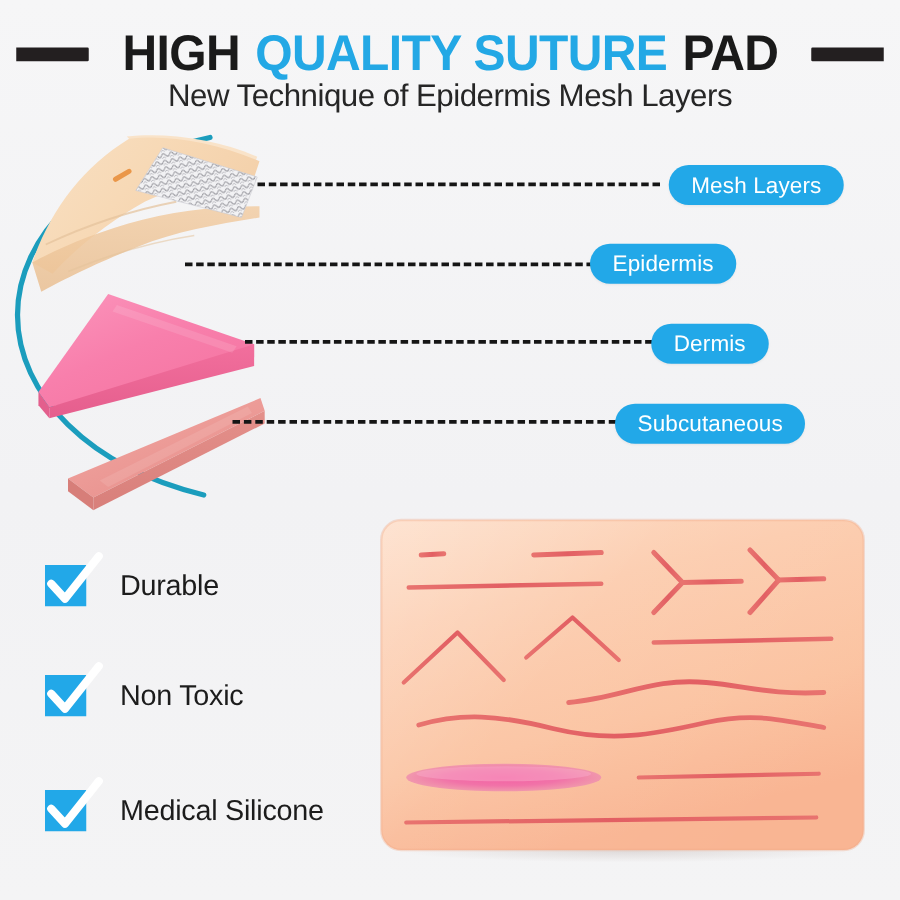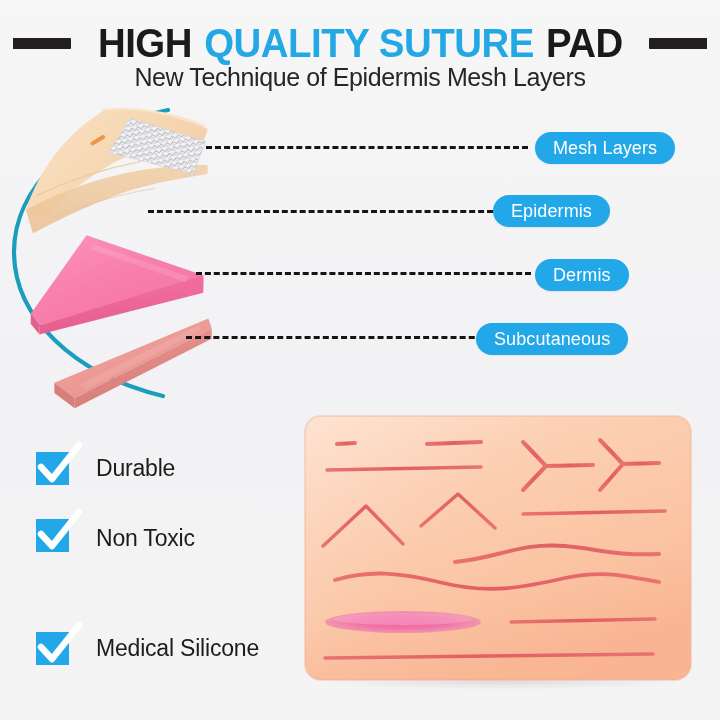--- a/index.html
+++ b/index.html
@@ -284,42 +284,42 @@
 
   <div class="leader" style="left:206px; top:146px; width:322px;"></div>
   <div class="leader" style="left:148px; top:210px; width:345px;"></div>
   <div class="leader" style="left:196px; top:272px; width:335px;"></div>
   <div class="leader" style="left:186px; top:336px; width:307px;"></div>
 
   <div class="pill" style="left:535px; top:132px;">
     <span>Mesh Layers</span>
   </div>
 
-  <div class="pill" style="left:493px; top:195px;">
+  <div class="pill" style="left:472px; top:195px;">
     <span>Epidermis</span>
   </div>
 
-  <div class="pill" style="left:535px; top:259px;">
+  <div class="pill" style="left:521px; top:259px;">
     <span>Dermis</span>
   </div>
 
-  <div class="pill" style="left:476px; top:323px;">
+  <div class="pill" style="left:492px; top:323px;">
     <span>Subcutaneous</span>
   </div>
 
   <div class="feature" style="left:36px; top:448px;text-align:center;">
     <span class="check-box">
       <svg width="46" height="46" viewBox="0 0 46 46">
         <path d="M6 24 L17 36 L44 2" fill="none" stroke="#ffffff" stroke-width="6.5" stroke-linecap="round" stroke-linejoin="round"></path>
       </svg>
     </span>
     <span class="feature-label">Durable</span>
   </div>
 
-  <div class="feature" style="left:36px; top:512px;align-items:flex-end;">
+  <div class="feature" style="left:36px; top:536px;">
     <span class="check-box">
       <svg width="46" height="46" viewBox="0 0 46 46">
         <path d="M6 24 L17 36 L44 2" fill="none" stroke="#ffffff" stroke-width="6.5" stroke-linecap="round" stroke-linejoin="round"></path>
       </svg>
     </span>
     <span class="feature-label">Non Toxic</span>
   </div>
 
   <div class="feature" style="left:36px; top:628px;text-align:right;">
     <span class="check-box">

